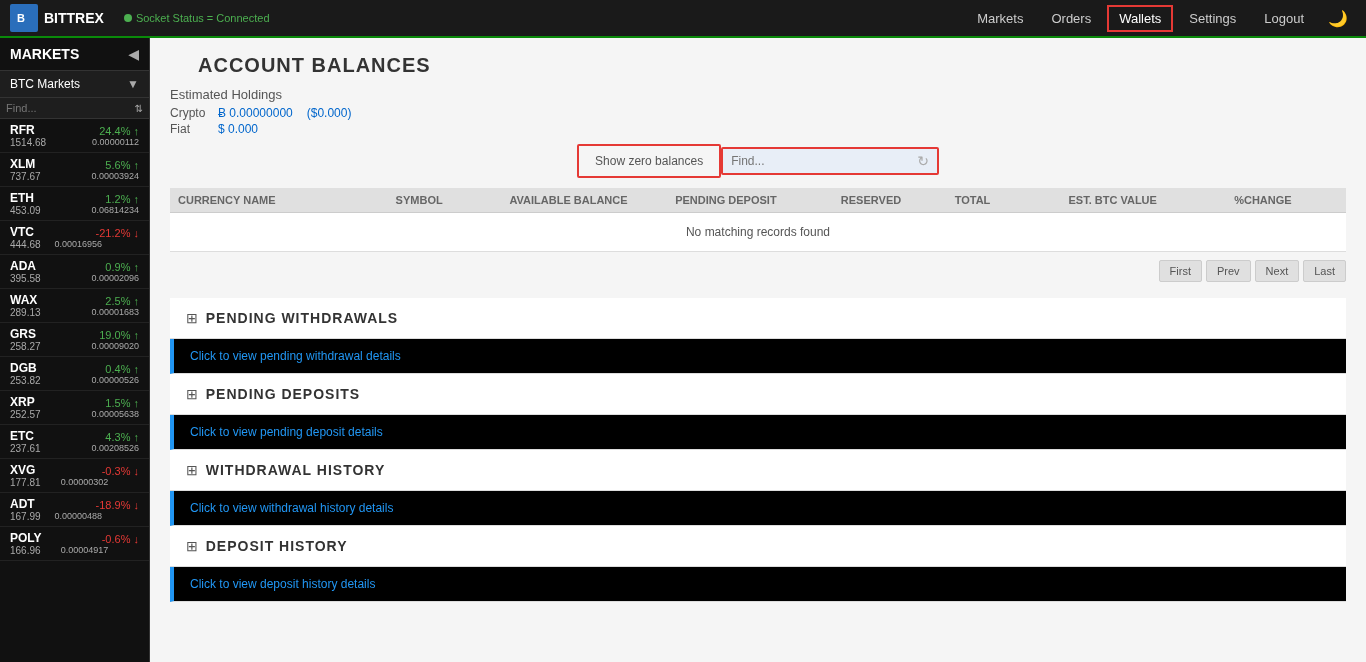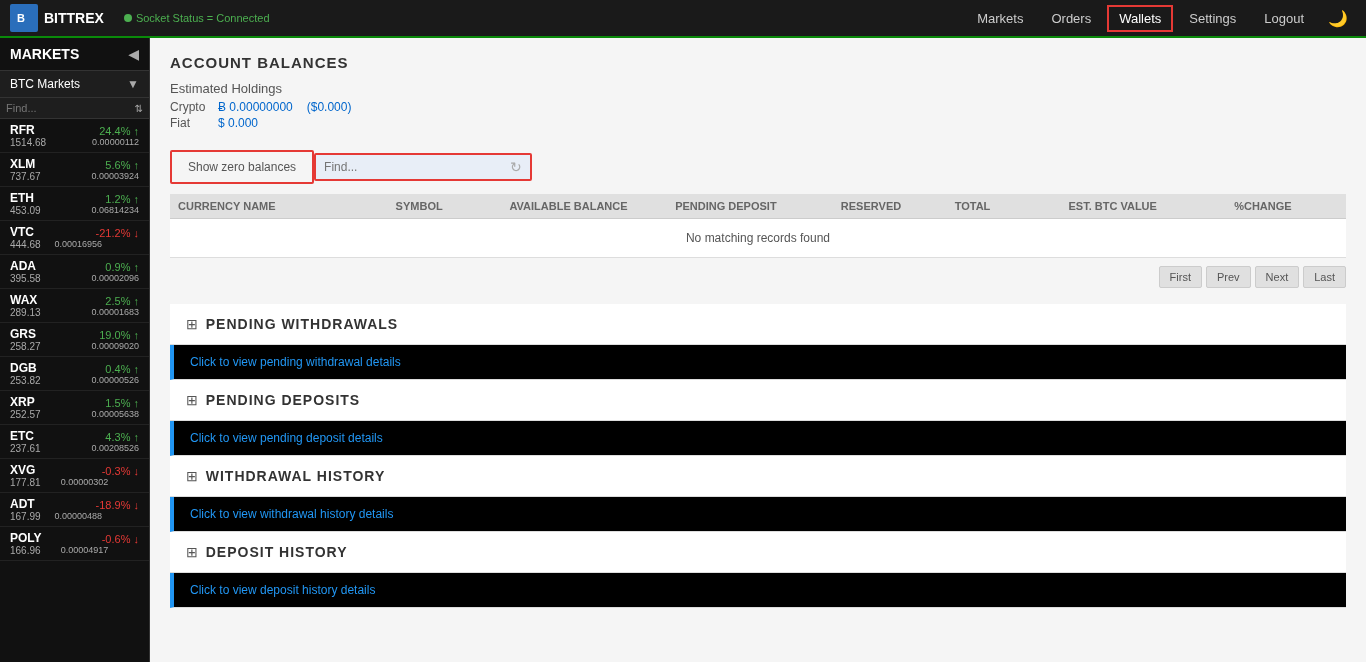--- a/index.html
+++ b/index.html
@@ -73,32 +73,32 @@
     .change-down { color: #e53935; margin-left: 41px; }
     .market-btc { color: #aaa; font-size: 9px; }
 
     
     .content {
       flex: 1; background: #f5f5f5; overflow-y: auto; color: #333;
     }
     .content-inner { padding: 16px 20px; }
 
     .section-title {
-      font-size: 15px; font-weight: bold; color: #333; margin-bottom: 10px; letter-spacing: 1px;
-    }
-
-    .estimated-holdings { margin-bottom: 20px; }
+      font-size: 20px; font-weight: bold; color: #333; margin-bottom: 10px; letter-spacing: 1px; margin-left: 28px;
+    }
+
+    .estimated-holdings { margin-bottom: 8px; }
     .holdings-label { font-size: 13px; color: #555; margin-bottom: 4px; }
     .holdings-row { display: flex; gap: 8px; font-size: 12px; color: #555; margin: 2px 0; }
     .holdings-key { width: 40px; color: #555; }
     .holdings-val { color: #0066cc; }
     .holdings-usd { color: #0066cc; margin-left: 6px; }
 
     .toolbar-row {
-      display: flex; align-items: center; justify-content: flex-start; margin-bottom: 10px;
+      display: flex; align-items: center; justify-content: center; margin-bottom: 10px;
     }
     .show-zero-btn {
       border: 2px solid #e53935; background: transparent; color: #555; padding: 8px 16px; cursor: pointer; font-size: 12px; border-radius: 2px;
     }
     .search-area {
       display: flex; align-items: center; gap: 6px; border: 2px solid #e53935; padding: 4px 8px; background: #e8eef7; border-radius: 2px;
     }
     .search-area input {
       background: transparent; border: none; outline: none; font-size: 12px; color: #333; width: 180px;
     }

